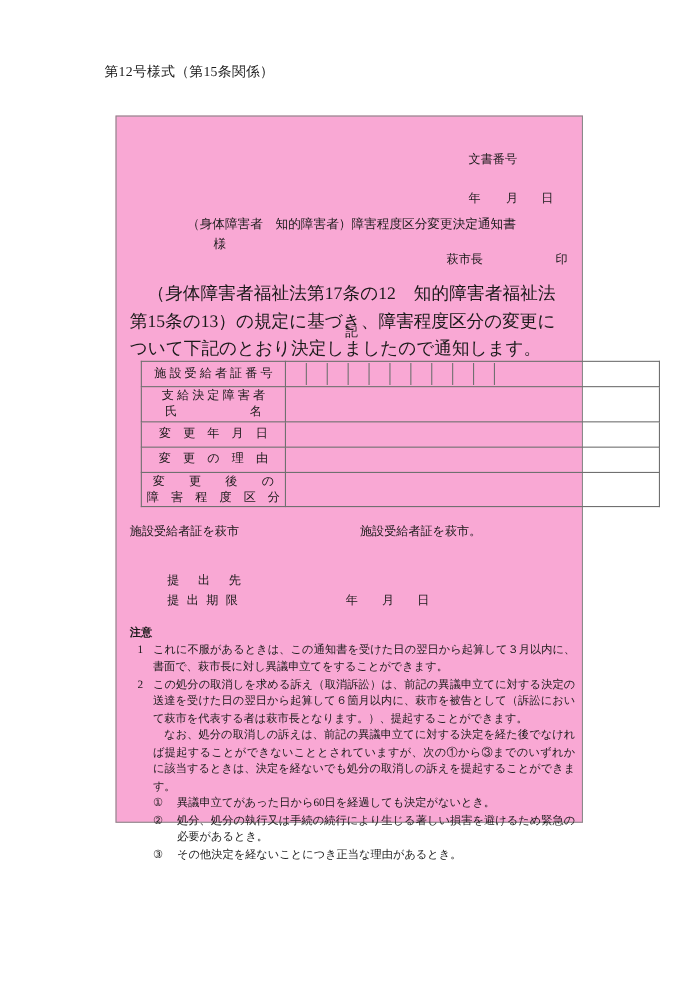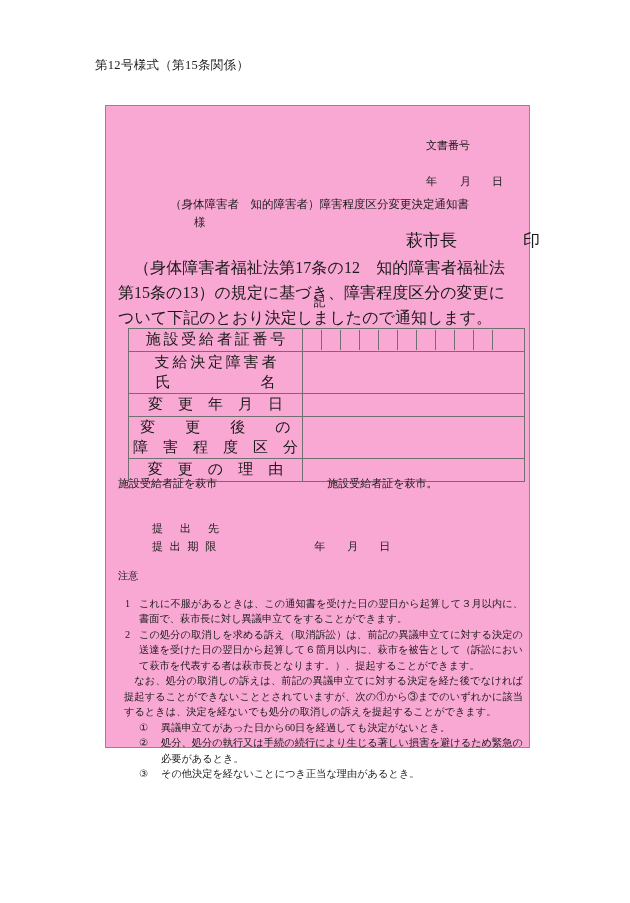--- a/index.html
+++ b/index.html
@@ -86,21 +86,21 @@
   .addressee {
     position: absolute;
     left: 78px;
     top: 98px;
     font-size: 11.5px;
   }
   .issuer {
     position: absolute;
     left: 290px;
     top: 113px;
-    font-size: 17px;
+    font-size: 11px;
     white-space: nowrap;
   }
   .issuer .seal { display: inline-block; width: 66px; }
 
   
   .body-text {
     position: absolute;
     left: 2px;
     right: 18px;
     top: 140px;
@@ -118,23 +118,23 @@
     top: 178px;
     text-align: center;
     font-size: 11.5px;
   }
 
   
   table.formtable {
     position: absolute;
     left: 12px;
     top: 212px;
-    width: 397px;
+    width: 472px;
     border-collapse: collapse;
-    font-size: 15px;
+    font-size: 11px;
   }
   table.formtable td {
     border: 1px solid #707070;
     height: 20px;
     vertical-align: middle;
   }
   td.lab {
     width: 122px;
     text-align: center;
     padding: 1px 4px;
@@ -193,39 +193,39 @@
 
   
   .notes {
     position: absolute;
     left: 2px;
     right: 0px;
     top: 452px;
     font-size: 10.2px;
     line-height: 1.52;
   }
-  .notes-head { margin-bottom: 12px; }
+  .notes-head { margin-bottom: 0px; font-weight: bold; }
   .note-row {
     display: flex;
     align-items: flex-start;
   }
   .note-row .num {
     width: 21px;
     flex: 0 0 21px;
     text-align: left;
     padding-left: 7px;
     box-sizing: border-box;
   }
   .note-row .txt {
     flex: 1;
     text-align: justify;
     text-justify: inter-character;
   }
   .note-sub {
-    margin-left: 6px;
+    margin-left: 21px;
     text-indent: 1em;
     text-align: justify;
     text-justify: inter-character;
   }
   .circ-row {
     display: flex;
     align-items: flex-start;
     margin-left: 21px;
   }
   .circ-row .num {
@@ -300,29 +300,29 @@
 
           <tr>
             <td class="lab tall">
               <span class="l1">変　更　年　月　日</span>
             </td>
             <td class="val tall"></td>
           </tr>
 
           <tr>
             <td class="lab tall">
+              <span class="l1">変　更　の　理　由</span>
+            </td>
+            <td class="val tall"></td>
+          </tr>
+
+          <tr>
+            <td class="lab tall">
               <span class="l1">変　　更　　後　　の</span>
               <span class="l2">障　害　程　度　区　分</span>
-            </td>
-            <td class="val tall"></td>
-          </tr>
-
-          <tr>
-            <td class="lab tall">
-              <span class="l1">変　更　の　理　由</span>
             </td>
             <td class="val tall"></td>
           </tr>
         </tbody>
       </table>
 
       <div class="submit-note">
         <span>施設受給者証を萩市</span><span class="gap"></span><span>施設受給者証を萩市。</span>
       </div>
 

